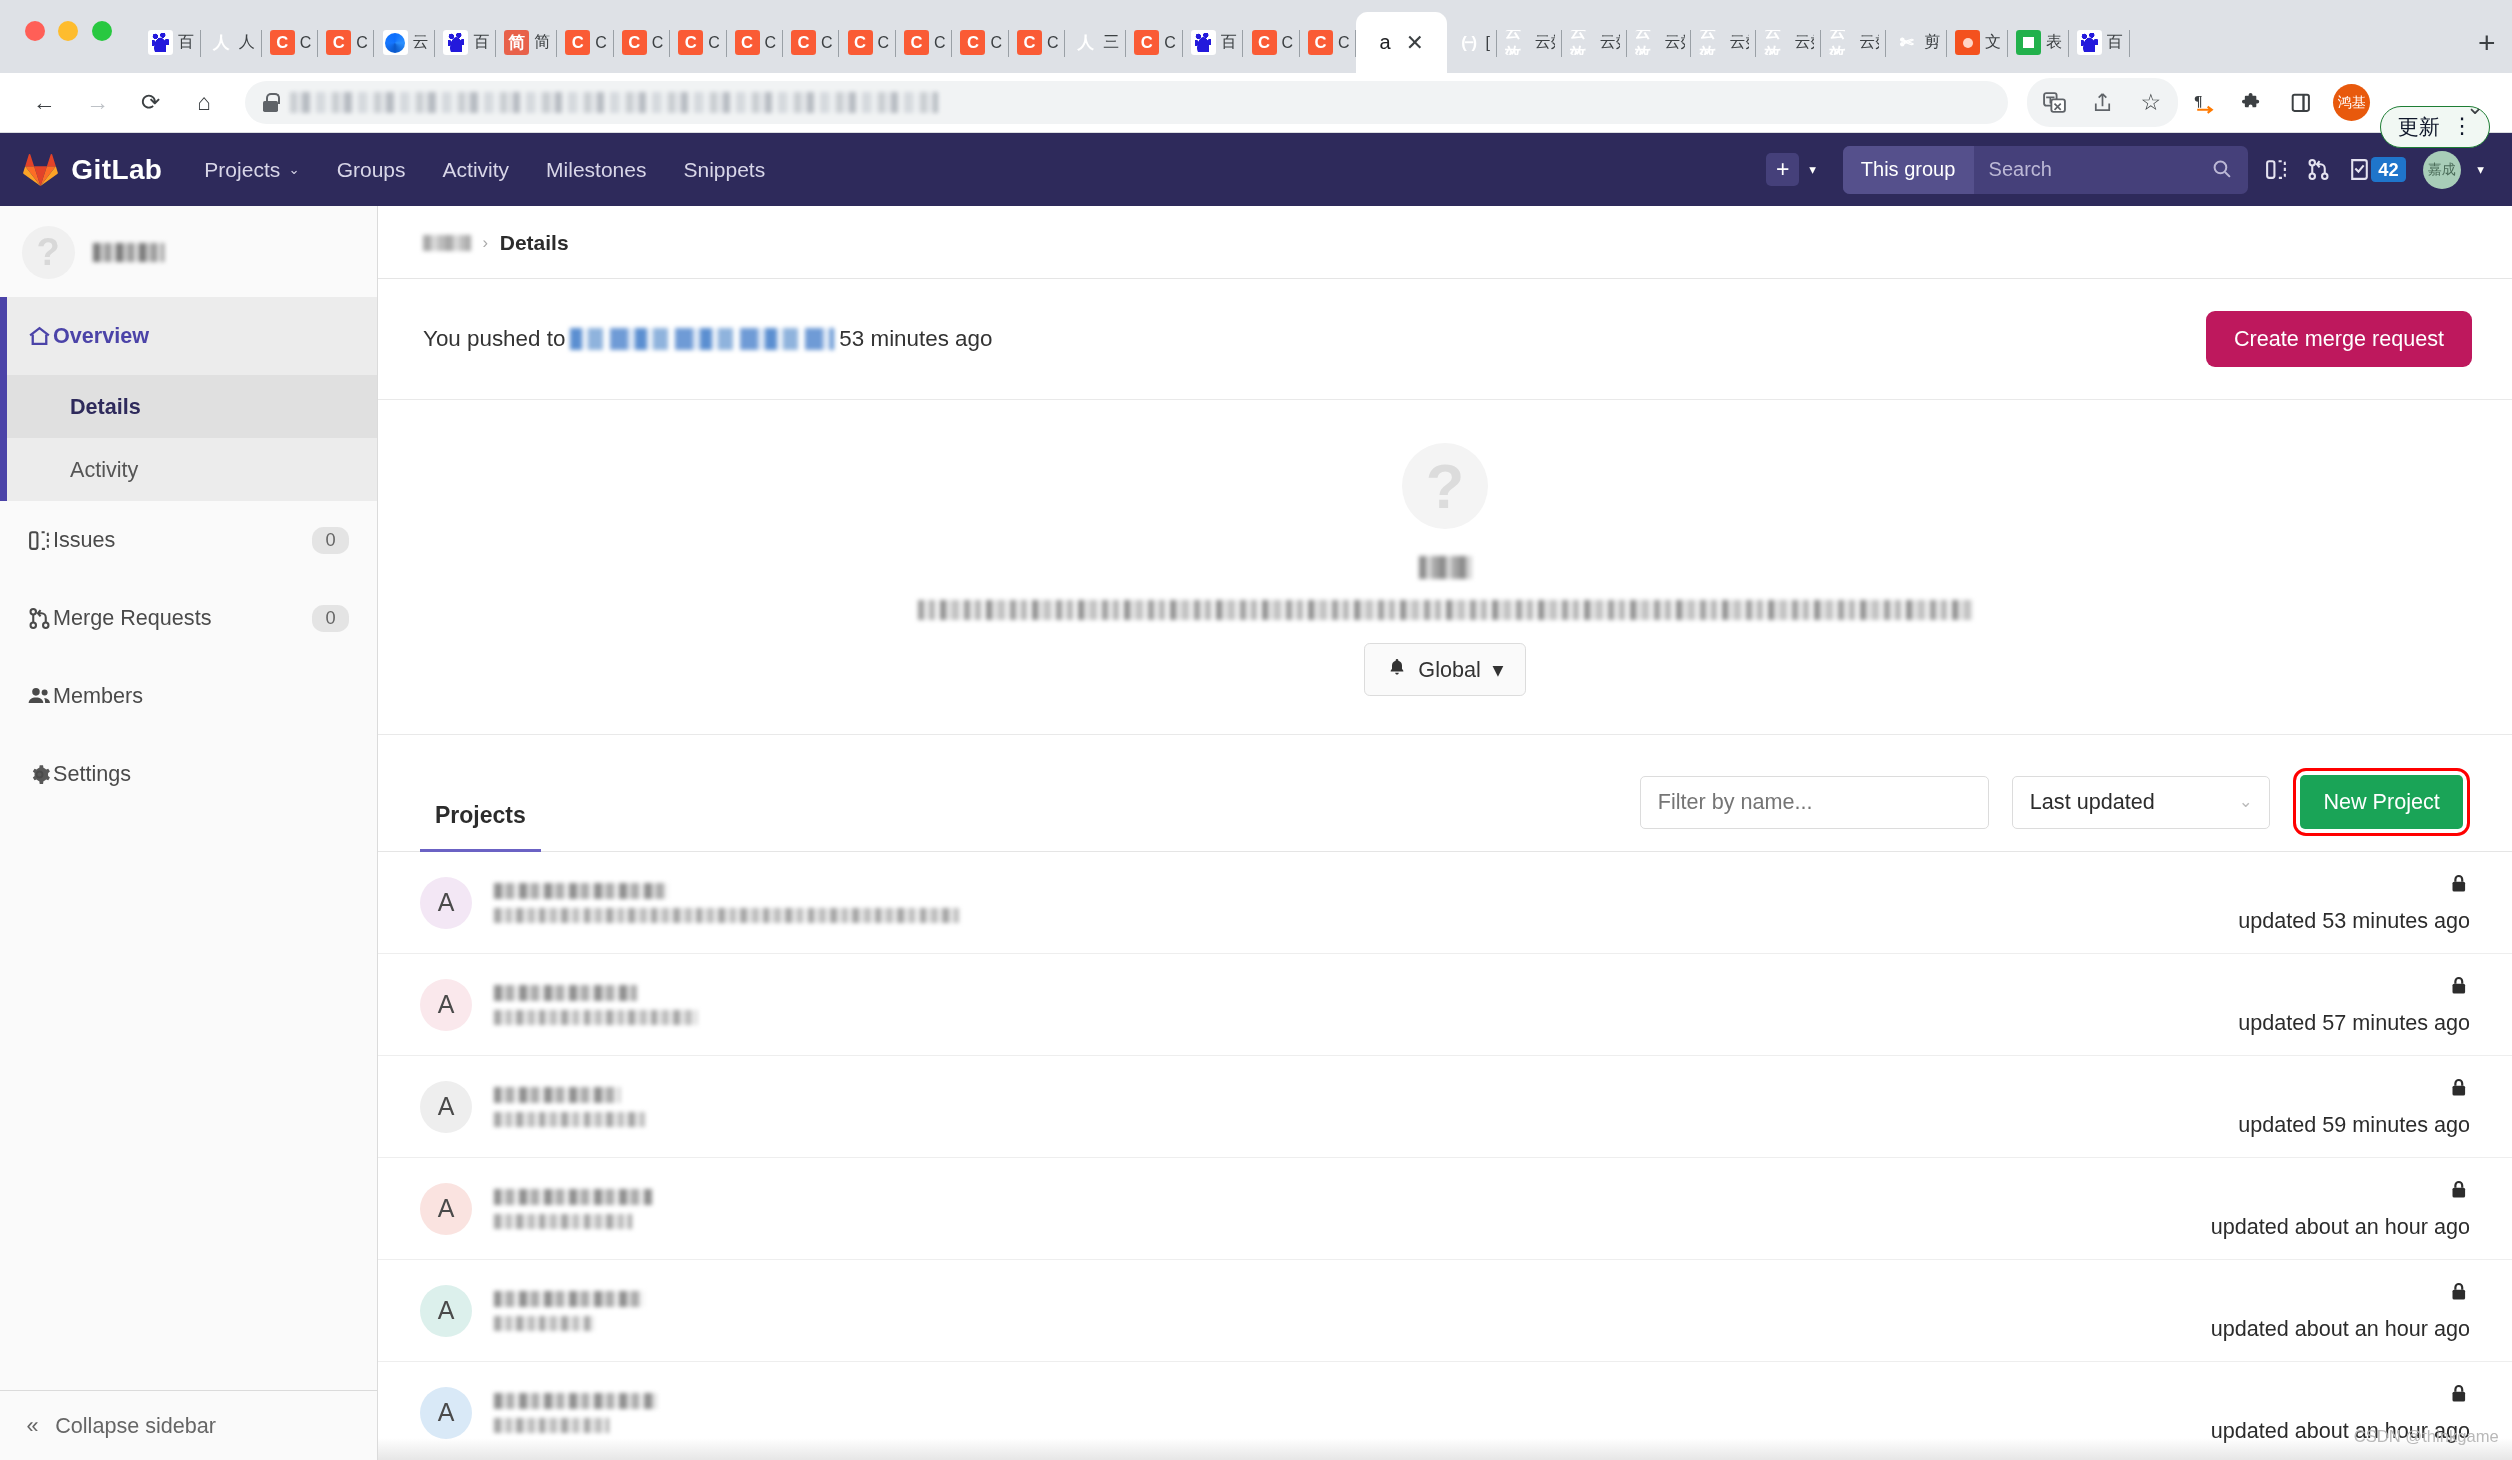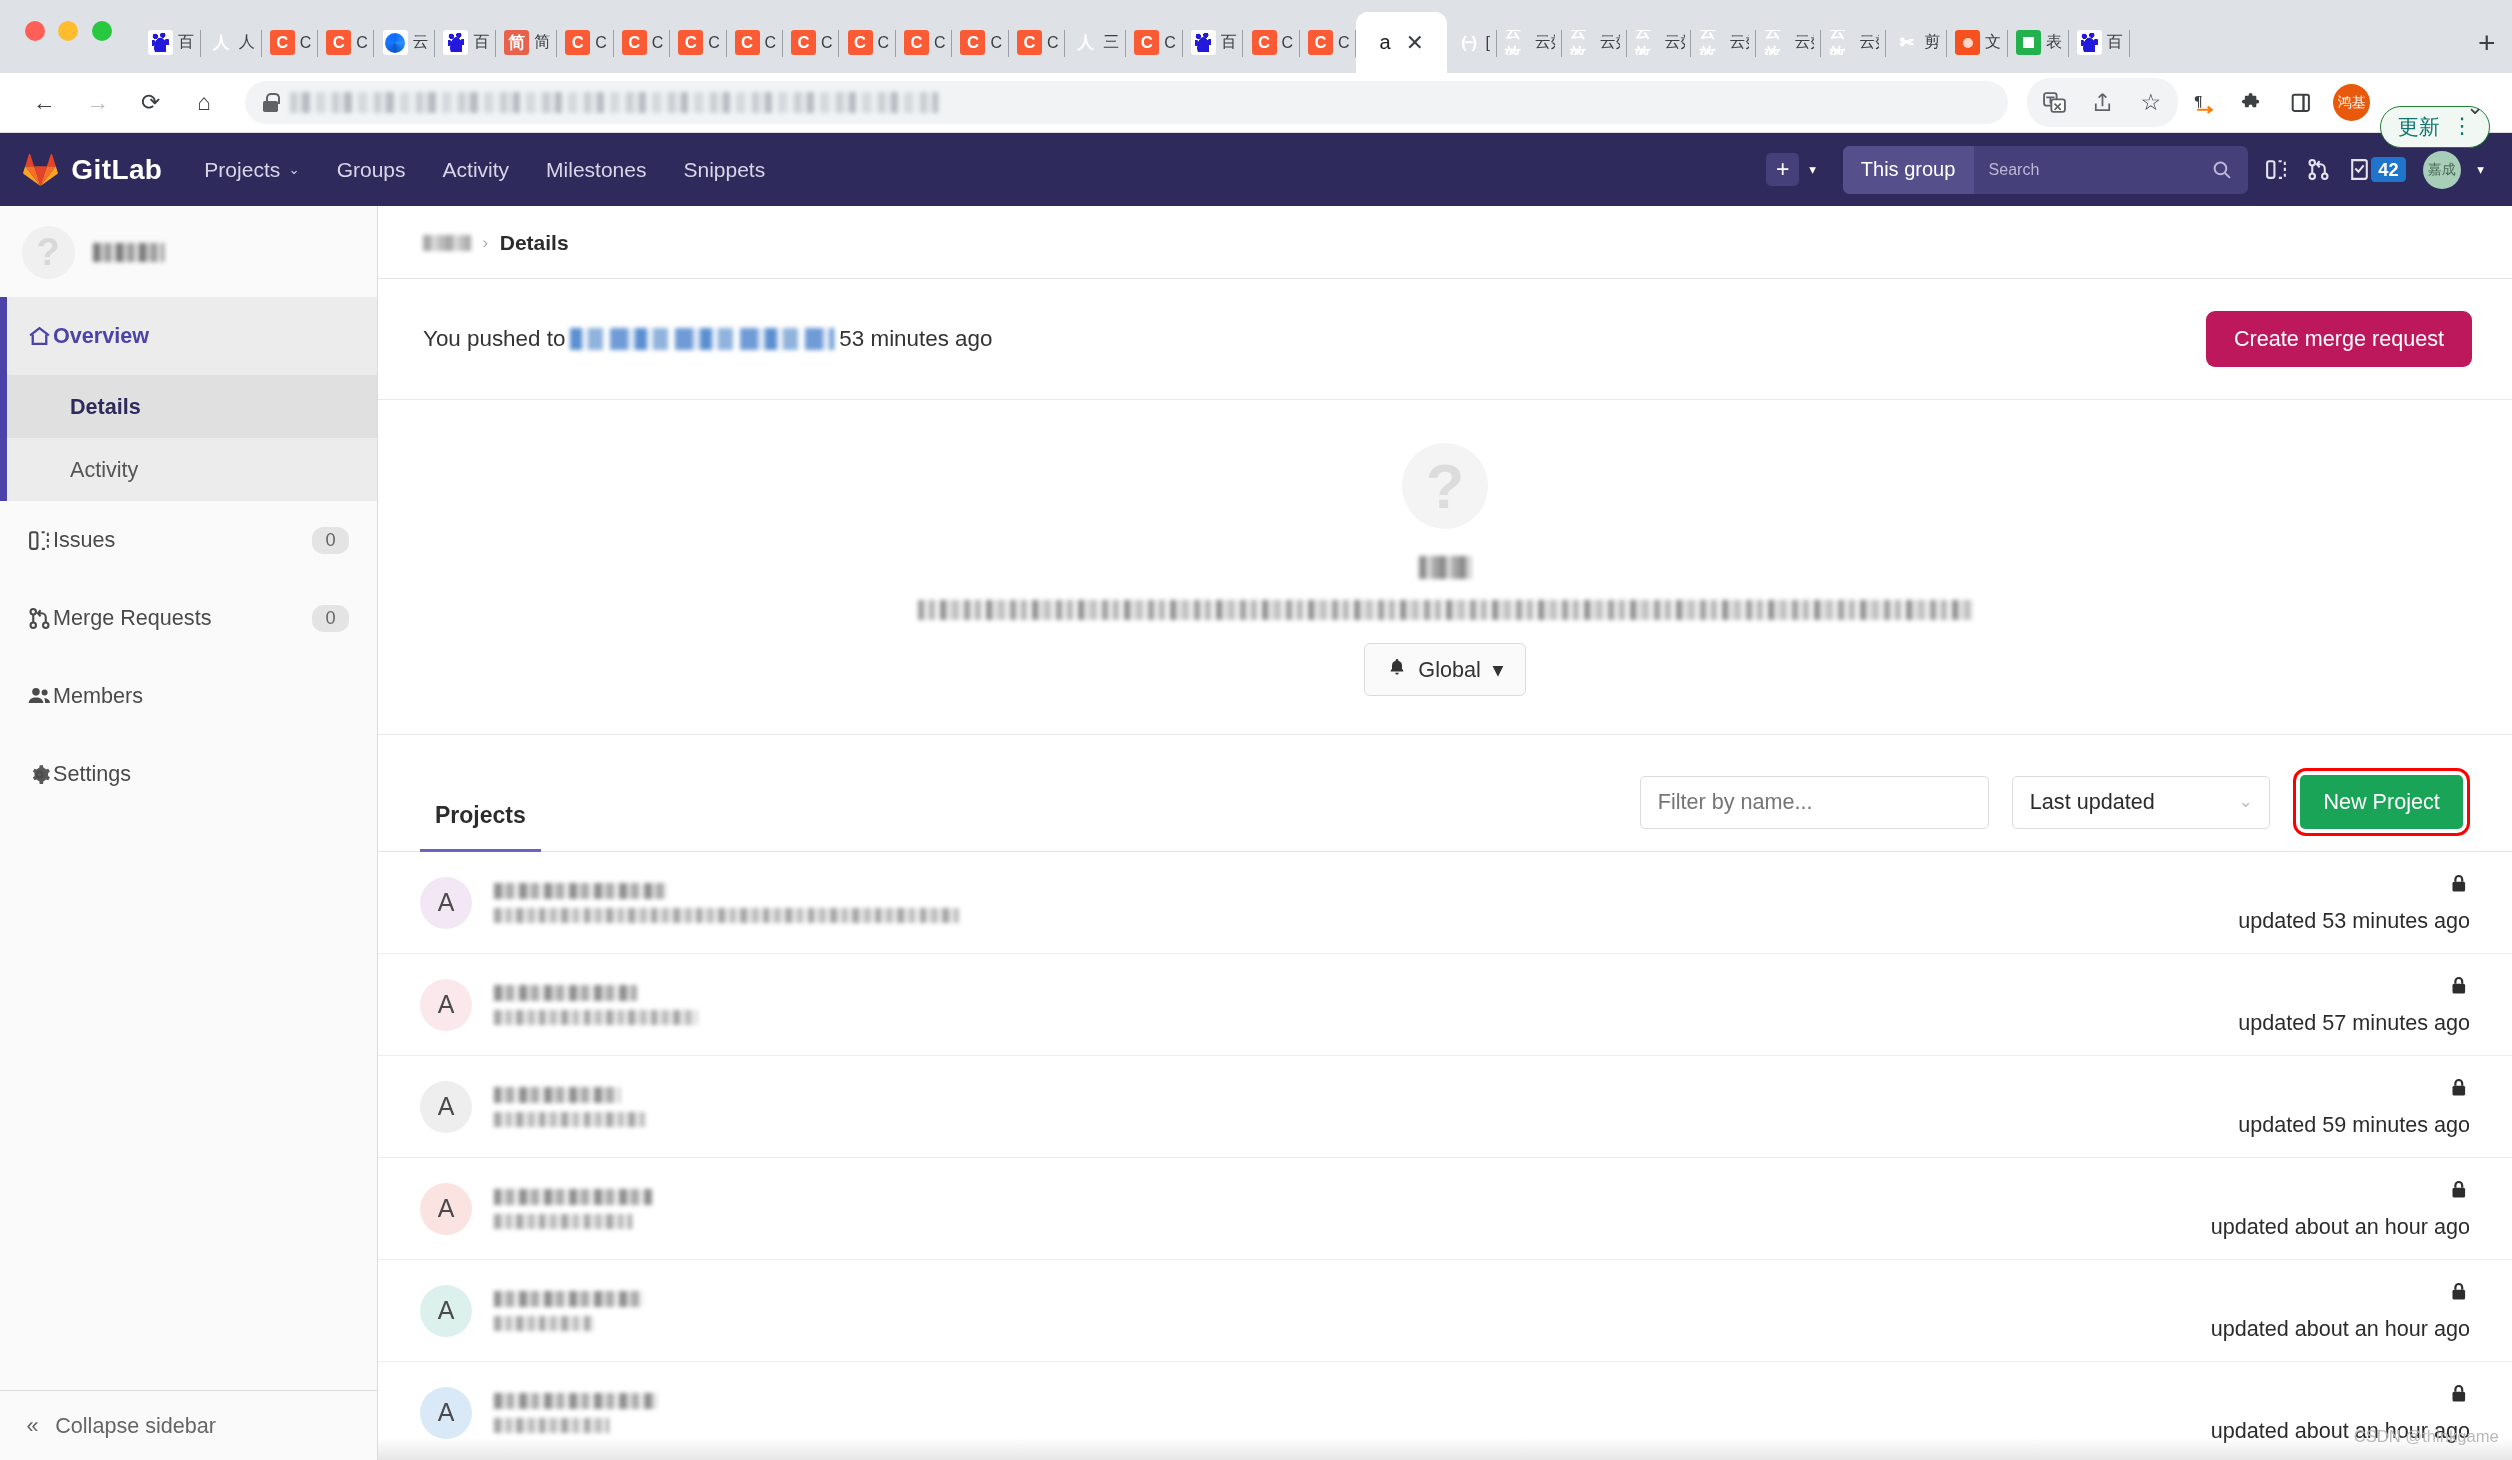--- a/index.html
+++ b/index.html
@@ -182,21 +182,21 @@
     background:#f1f3f4; border-radius:23px; padding: 1.7px 5px;
   }
   .avatar-hj {
     width: 37px; height: 37px; border-radius: 50%;
     background: #e8590c; color: #fff;
     font-size: 14px; display: flex; align-items: center; justify-content: center;
     margin: 0 6.6px;
   }
   .update-btn {
     border: 1.7px solid #1e7e34;
-    color: #0f766e;
+    color: #0f172a;
     background: #f1f8f3;
     border-radius: 21.6px;
     height: 42px;
     display: flex; align-items: center; gap: 11.6px;
     padding: 0 16.6px;
     font-size: 21px;
     margin-top: 48px;
   }
   .kebab { font-size: 21.6px; letter-spacing: 0; line-height: .75; }
 
@@ -233,25 +233,25 @@
   }
   .this-group {
     background: #55508c;
     height: 100%;
     display: flex; align-items: center;
     padding: 0 18.3px;
     font-size: 20px;
     color: #fff;
   }
   .search-field {
-    display: flex; align-items: center;
+    display: flex; align-items: flex-start;
     width: 274px; padding: 0 15px;
     justify-content: space-between;
     color: #bcb8d6;
-    font-size: 16px;
+    font-size: 20px;
   }
   .nav-ico { font-size: 23px; color: #e5e3f0; display:flex; align-items:center; }
   .todo-wrap { display: flex; align-items: center; gap: 1.7px; }
   .todo-badge {
     background: #1f75cb; color: #fff; border-radius: 4.2px;
     font-size: 18.3px; font-weight: 700; padding: 1.7px 7.5px;
     margin-left: -3.3px;
   }
   .user-avatar {
     width: 38px; height: 38px; border-radius: 50%;

